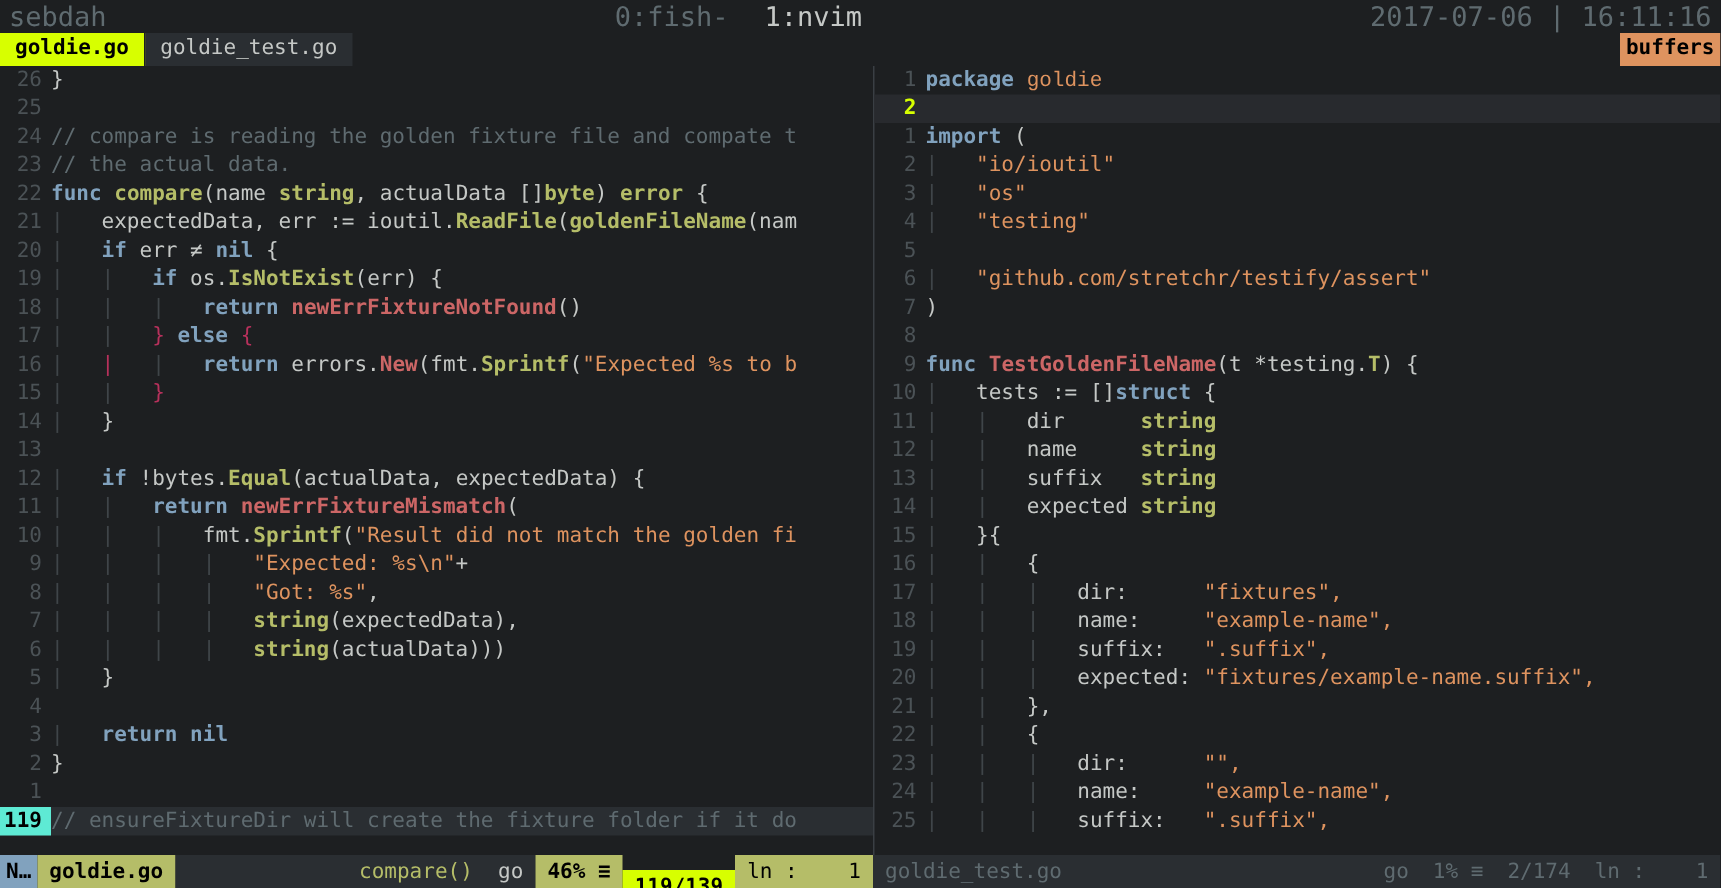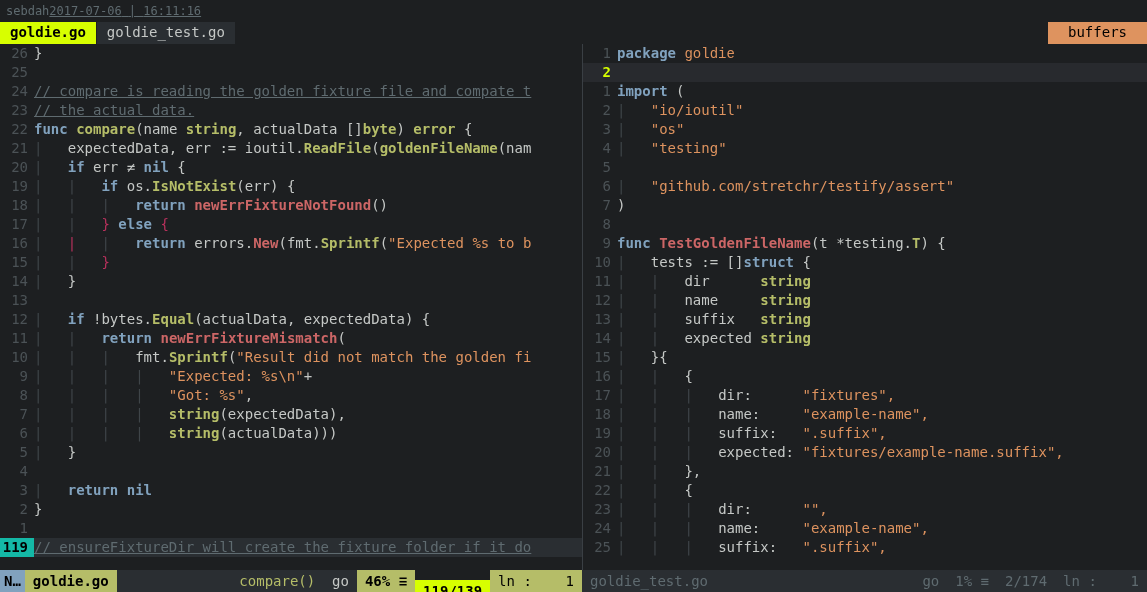--- a/index.html
+++ b/index.html
@@ -11,25 +11,25 @@
     color: #c5c8c6;
     overflow: hidden;
   }
   .tmux-bar {
     display: flex;
     align-items: center;
     height: 22px;
     background: #1d1f21;
     color: #5f6b70;
     padding: 0 6px;
-    font-size: 12px;
+    font-size: 18px;
   }
   .tmux-left { flex: 0 0 auto; }
   .tmux-center { flex: 1 1 auto; display: flex; justify-content: center; gap: 24px; }
-  .tmux-right { flex: 0 0 auto; text-decoration: underline; }
+  .tmux-right { flex: 0 0 auto; }
   .tmux-active { color: #c5c8c6; }
   .tabline {
     display: flex;
     height: 22px;
     background: #1d1f21;
     align-items: stretch;
   }
   .tab {
     padding: 2px 10px;
     background: #2a2e32;
@@ -38,22 +38,22 @@
   }
   .tab.active {
     background: #d7ff00;
     color: #000;
     font-weight: bold;
   }
   .tab-spacer { flex: 1; }
   .tab-buffers {
     background: #de935f;
     color: #000;
-    padding: 2px 20px;
-    font-weight: normal;
+    padding: 2px 4px;
+    font-weight: bold;
   }
   .panes {
     display: flex;
     height: 526px;
     width: 100%;
   }
   .pane {
     height: 100%;
     overflow: hidden;
     white-space: pre;
@@ -69,32 +69,32 @@
     height: 19px;
     line-height: 19px;
   }
   .gutter {
     width: 34px;
     text-align: right;
     padding-right: 6px;
     color: #4b5256;
     flex-shrink: 0;
   }
-  .gutter.hl { background: #14b8a6; color: #000; font-weight: bold; }
+  .gutter.hl { background: #5eead4; color: #000; font-weight: bold; }
   .gutter.cur { color: #d7ff00; font-weight: bold; }
   .code { flex: 1; overflow: hidden; }
   .guide { color: #3f4549; }
   .guide-r { color: #b7315c; }
   .kw { color: #81a2be; font-weight: bold; }
   .type { color: #b5bd68; font-weight: bold; }
   .fn { color: #b5bd68; font-weight: bold; }
   .fn-red { color: #cc6666; font-weight: bold; }
   .id { color: #c5c8c6; }
   .str { color: #de935f; }
-  .cmt { color: #5f6b70; text-decoration: underline; }
+  .cmt { color: #5f6b70; }
   .pkg { color: #de935f; font-family: Liberation Mono, monospace; }
   .op { color: #c5c8c6; }
   .statusbars {
     display: flex;
     height: 22px;
     width: 100%;
     font-size: 14px;
   }
   .status {
     display: flex;
@@ -111,20 +111,24 @@
   .seg-pct { background: #b5bd68; color: #000; font-weight: bold; }
   .seg-pos { background: #d7ff00; color: #000; font-weight: bold; margin-top: 20px; }
   .seg-ln { background: #b5bd68; color: #000; }
   .cursorline { background: #282a2e; }
 </style>
 </head>
 <body>
 
 <div class="tmux-bar">
   <div class="tmux-left">sebdah</div>
+  <div class="tmux-center">
+    <span>0:fish-</span>
+    <span class="tmux-active">1:nvim</span>
+  </div>
   <div class="tmux-right">
     <span>2017-07-06</span>
     <span> | </span>
     <span>16:11:16</span>
   </div>
 </div>
 
 <div class="tabline">
   <div class="tab active">goldie.go</div>
   <div class="tab">goldie_test.go</div>

